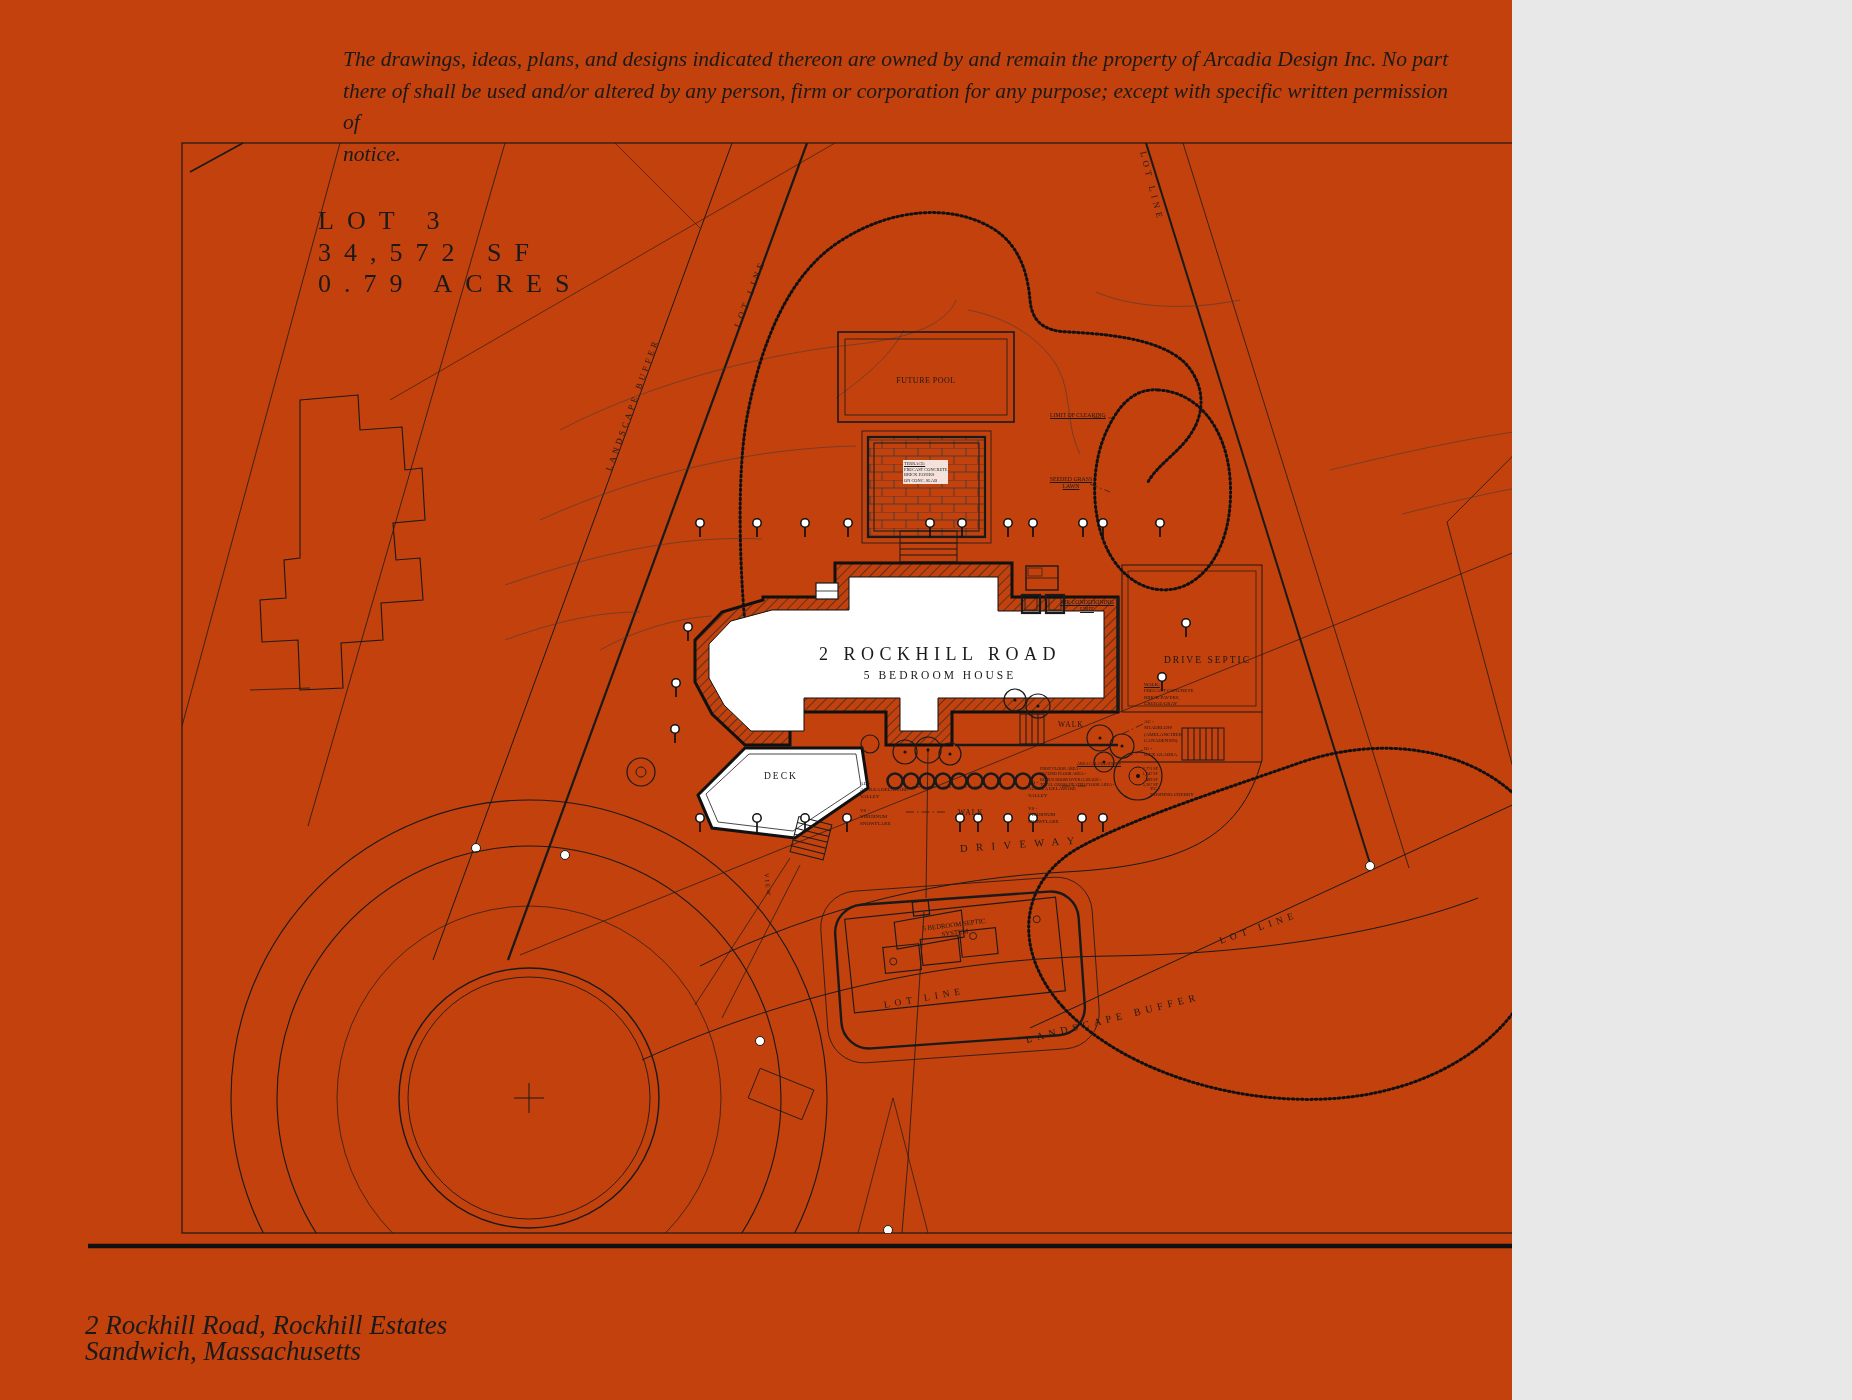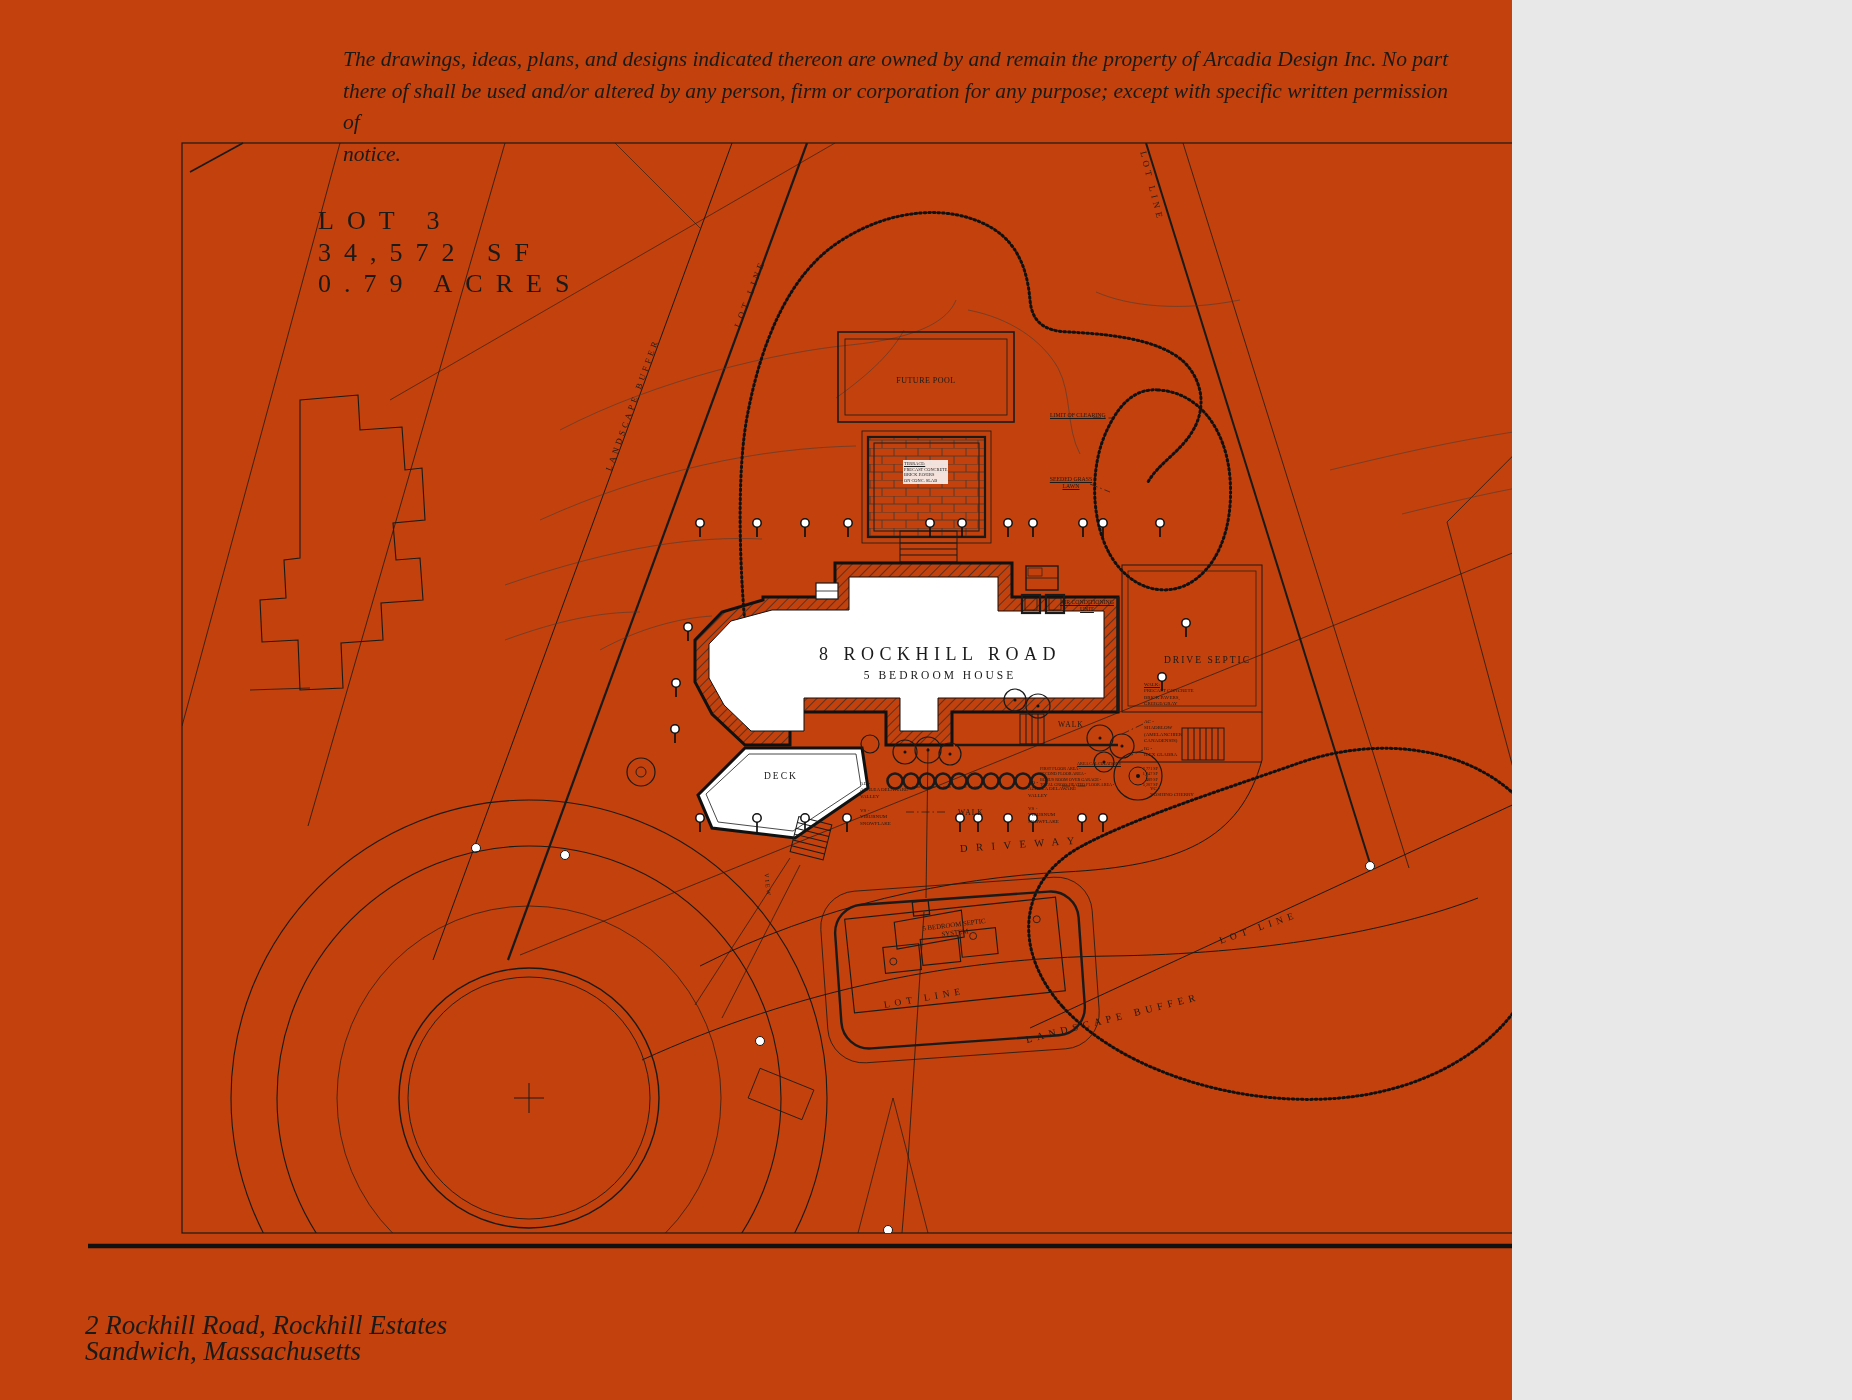--- a/index.html
+++ b/index.html
@@ -386,21 +386,21 @@
   <div>VS -</div>
   <div>VIBURNUM</div>
   <div>SNOWFLAKE</div>
 </div>
 
 <div class="lbl" style="left:1058px;top:721px;font-size:7.5px;letter-spacing:1px;">WALK</div>
 <div class="lbl" style="left:958px;top:809px;font-size:7.5px;letter-spacing:1px;">WALK</div>
 
 <div class="lbl" style="left:764px;top:771px;font-size:9.5px;letter-spacing:2px;">DECK</div>
 
-<div class="lbl ctr" style="left:800px;top:644px;width:280px;font-size:18px;letter-spacing:5.5px;">8 ROCKHILL ROAD</div>
+<div class="lbl ctr" style="left:800px;top:644px;width:280px;font-size:18px;letter-spacing:5.5px;">2 ROCKHILL ROAD</div>
 <div class="lbl ctr" style="left:800px;top:669px;width:280px;font-size:11.5px;letter-spacing:3px;">5 BEDROOM HOUSE</div>
 
 <div class="lbl rot" style="left:960px;top:843px;font-size:10.5px;letter-spacing:8.5px;transform:rotate(-4deg);">DRIVEWAY</div>
 
 <div class="lbl ctr rot" style="left:880px;top:930px;width:150px;font-size:6.8px;line-height:8px;transform:rotate(-7deg);">
   <div>5 BEDROOM SEPTIC</div>
   <div>SYSTEM</div>
 </div>
 
 <div class="lbl rot" style="left:884px;top:1000px;font-size:9.5px;letter-spacing:5px;transform:rotate(-10deg);">LOT LINE</div>

